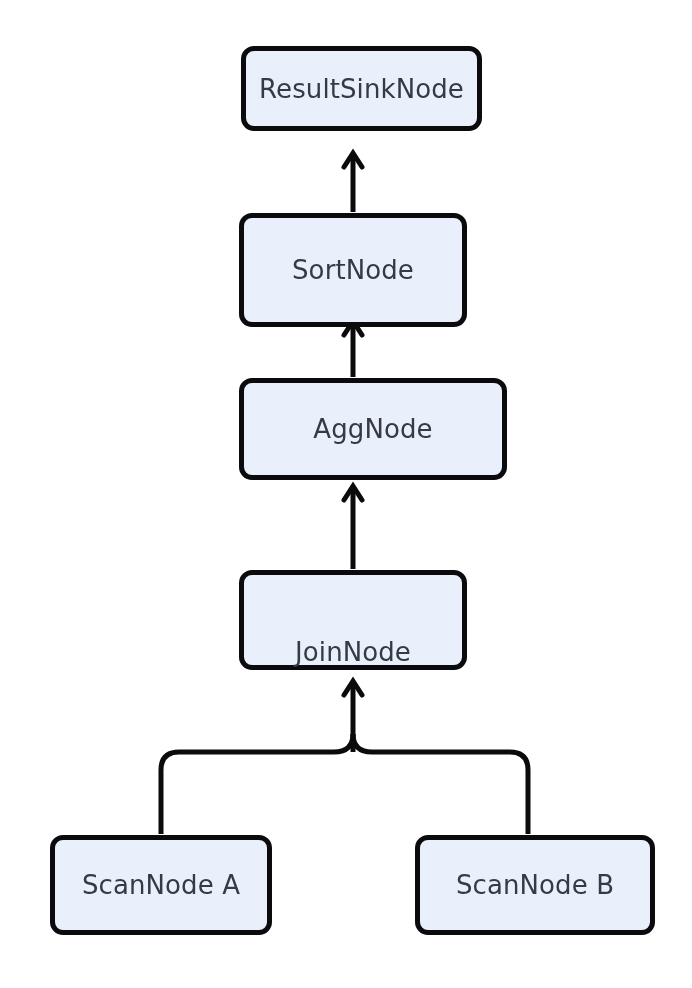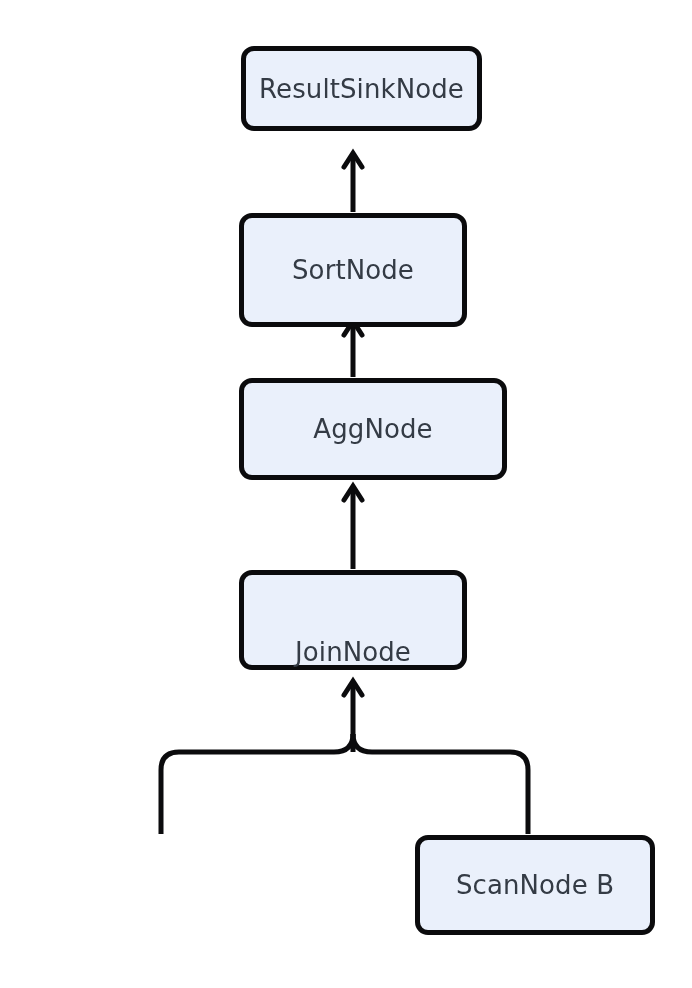--- a/index.html
+++ b/index.html
@@ -97,18 +97,21 @@
   </div>
 
   <div class="node" id="node-agg">
     <span class="node-label">AggNode</span>
   </div>
 
   <div class="node" id="node-join">
     <span class="node-label">JoinNode</span>
   </div>
 
+  <div class="node" id="node-scan-a">
+    <span class="node-label">ScanNode A</span>
+  </div>
 
   <div class="node" id="node-scan-b">
     <span class="node-label">ScanNode B</span>
   </div>
 
 </div>
 
 </body></html>

